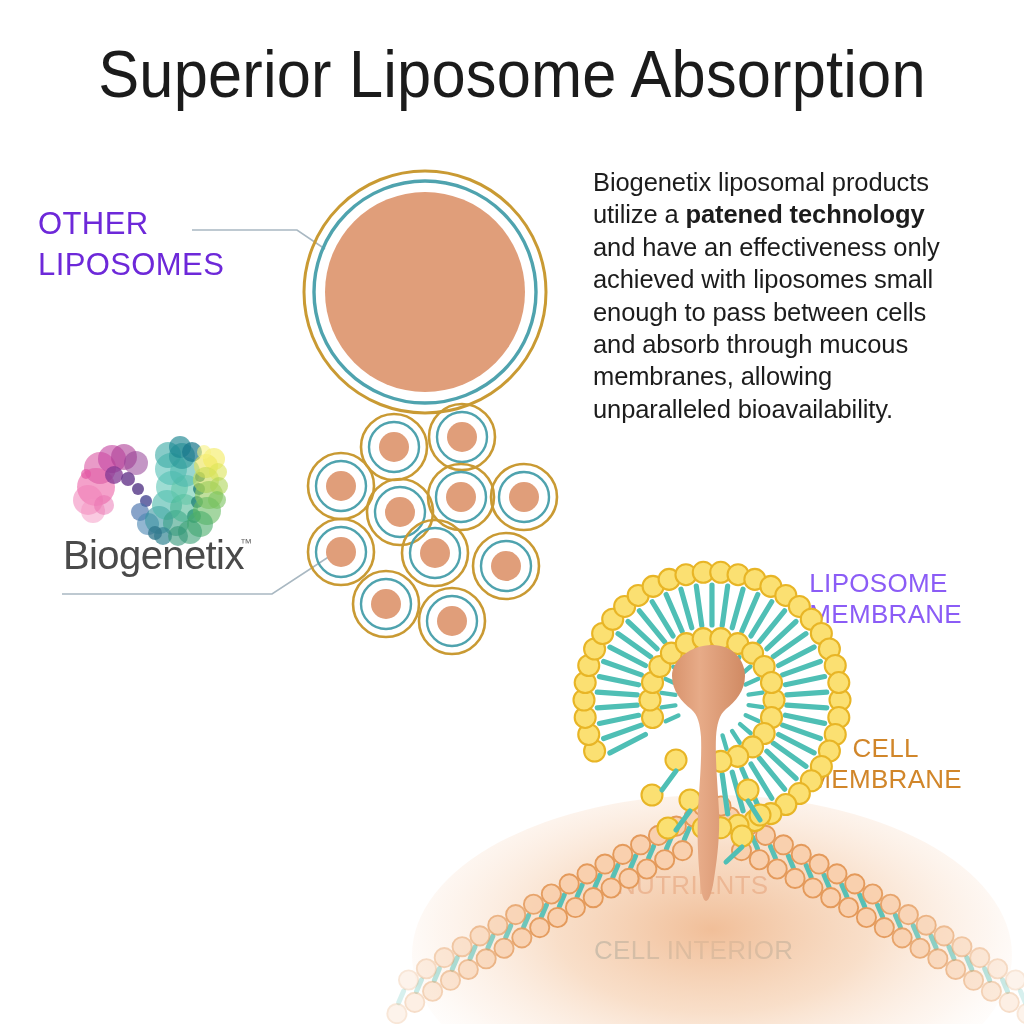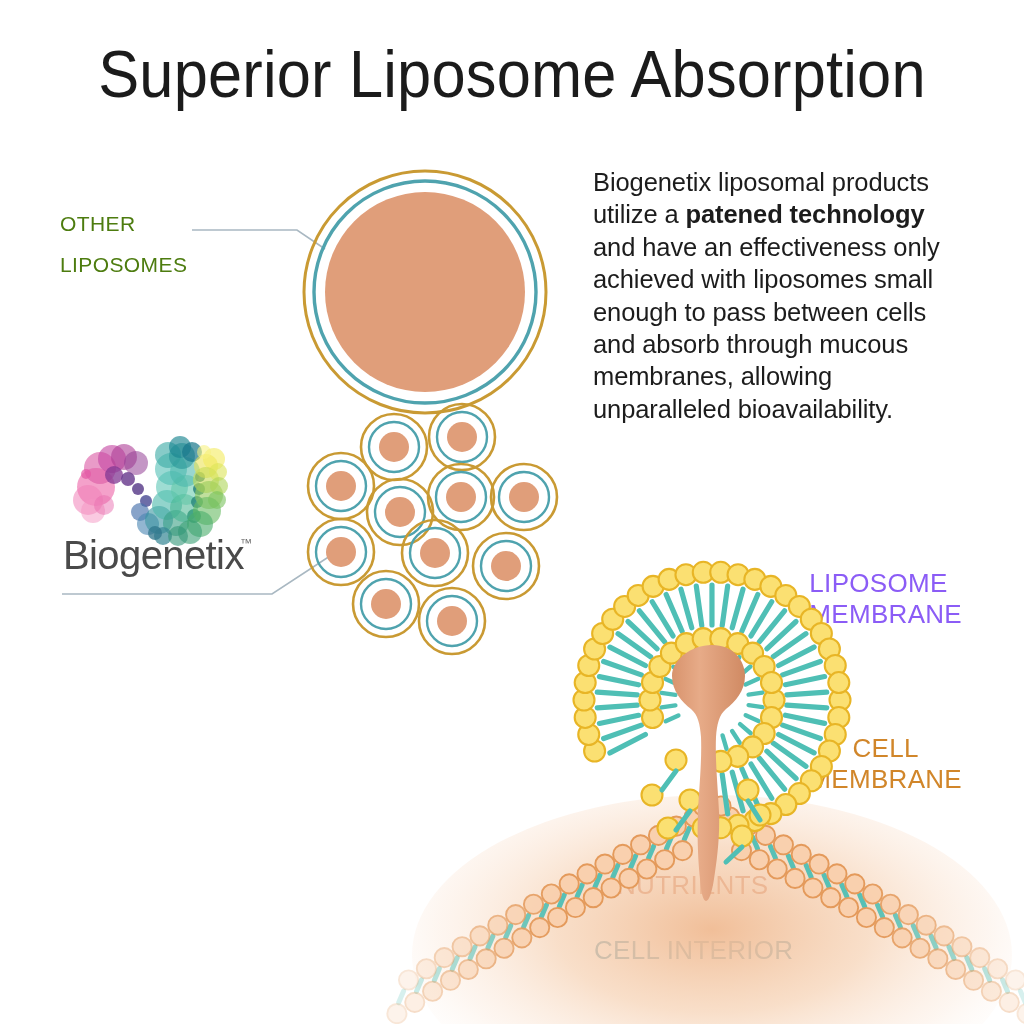--- a/index.html
+++ b/index.html
@@ -16,24 +16,24 @@
     font-weight:300;
     letter-spacing:0.2px;
     color:#1b1b1b;
     transform:scaleX(0.93);
     transform-origin:center top;
     white-space:nowrap;
   }
 
   
   #other-liposomes-label{
-    position:absolute; left:60px; top:203px;
-    font-size:21px; line-height:41px;
+    position:absolute; left:38px; top:203px;
+    font-size:31px; line-height:41px;
     letter-spacing:0.4px;
-    color:#4d7c0f;
+    color:#6d28d9;
     font-weight:400;
     white-space:pre-line;
   }
 
   
   #body-copy{
     position:absolute; left:593px; top:166px; width:380px;
     font-size:25.5px; line-height:32.4px;
     color:#1c1c1c; font-weight:400;
     letter-spacing:-0.1px;

